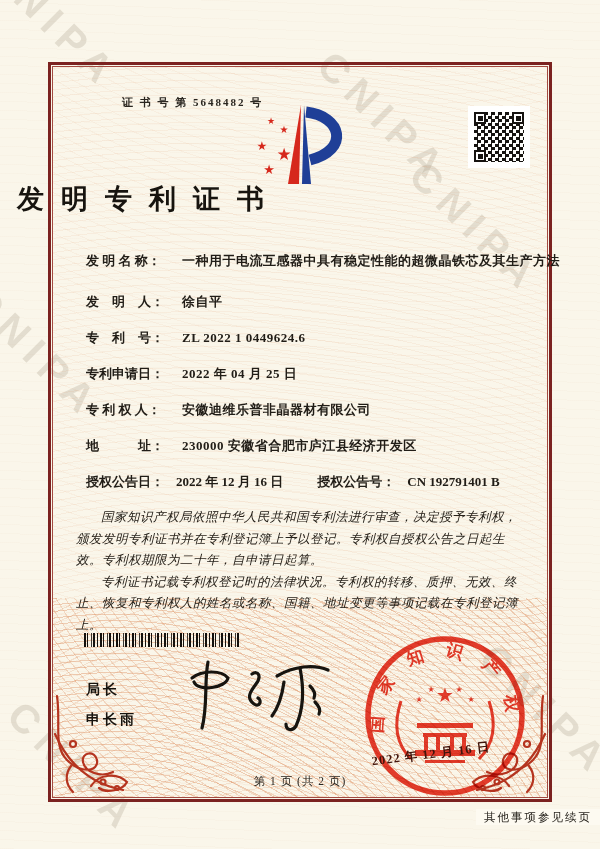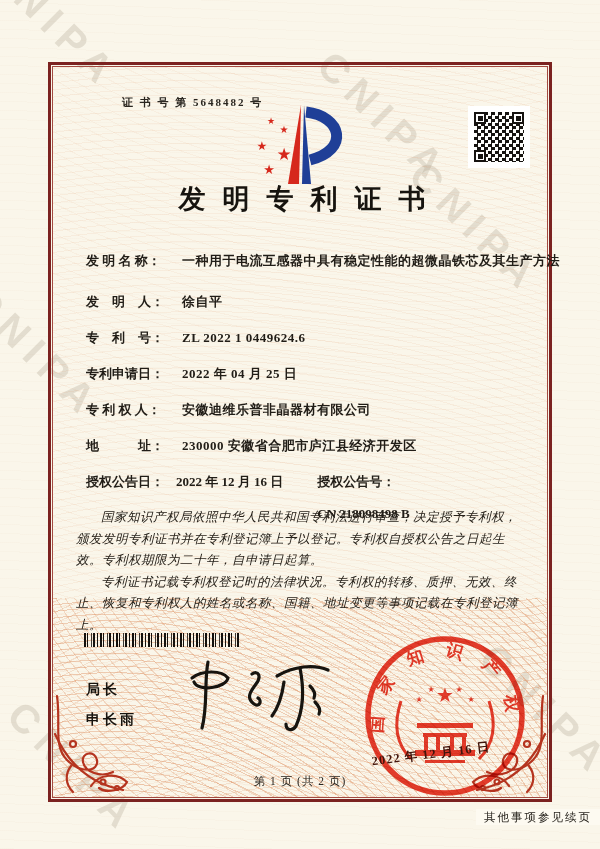--- a/index.html
+++ b/index.html
@@ -42,33 +42,33 @@
   .qr{position:absolute;left:468px;top:106px;width:62px;height:62px;background:#fff;padding:0;box-sizing:border-box;}
   .qr-inner{
     position:absolute;inset:6px;
     background:repeating-conic-gradient(#161310 0% 25%, #fdfdfb 0% 50%);
     background-size:7px 7px;
   }
   .finder{position:absolute;width:12px;height:12px;border:2.5px solid #161310;background:#fff;box-sizing:border-box;}
   .finder::after{content:"";position:absolute;inset:1.5px;background:#161310;}
   .f-tl{left:6px;top:6px;} .f-tr{right:6px;top:6px;} .f-bl{left:6px;bottom:6px;}
   .title{
-    position:absolute;left:0;right:4px;top:181px;text-align:center;
+    position:absolute;left:0;right:4px;top:181px;
     font-size:27px;font-weight:bold;color:#17140f;
-    letter-spacing:17px;text-indent:17px;padding-left:8px;
+    letter-spacing:17px;text-indent:17px;
   }
   
   .fields{position:absolute;left:86px;top:251px;width:452px;font-size:13px;font-weight:bold;color:#211d17;}
   .field-row{display:flex;line-height:20px;margin-bottom:16px;}
   .field-row.first{margin-bottom:21px;}
   .field-label{flex:0 0 96px;white-space:nowrap;}
   .field-value{white-space:nowrap;letter-spacing:0.5px;}
   .grant-row{display:flex;line-height:20px;}
   .grant-row .pair{display:flex;gap:12px;}
-  .grant-row .pair.right{margin-left:34px;flex-direction:column;}
+  .grant-row .pair.right{margin-left:34px;}
   
   .paras{position:absolute;left:76px;top:507px;width:452px;font-size:12.5px;line-height:21.5px;
          font-style:italic;color:#26211a;letter-spacing:0.5px;}
   .paras p{margin:0;text-indent:2em;}
   
   .barcode{
     position:absolute;left:84px;top:633px;width:156px;height:14px;
     background:repeating-linear-gradient(90deg,
       #14110e 0 2px, transparent 2px 3px,
       #14110e 3px 4px, transparent 4px 7px,
@@ -164,21 +164,21 @@
       <span class="field-label">地　　　址：</span>
       <span class="field-value">230000  安徽省合肥市庐江县经济开发区</span>
     </div>
     <div class="grant-row">
       <span class="pair">
         <span>授权公告日：</span>
         <span>2022 年 12 月 16 日</span>
       </span>
       <span class="pair right">
         <span>授权公告号：</span>
-        <span>CN 218098498 B</span>
+        <span>CN 192791401 B</span>
       </span>
     </div>
   </div>
 
   <div class="paras">
     <p>国家知识产权局依照中华人民共和国专利法进行审查，决定授予专利权，颁发发明专利证书并在专利登记簿上予以登记。专利权自授权公告之日起生效。专利权期限为二十年，自申请日起算。</p>
     <p>专利证书记载专利权登记时的法律状况。专利权的转移、质押、无效、终止、恢复和专利权人的姓名或名称、国籍、地址变更等事项记载在专利登记簿上。</p>
   </div>
 
   <div class="barcode"></div>

